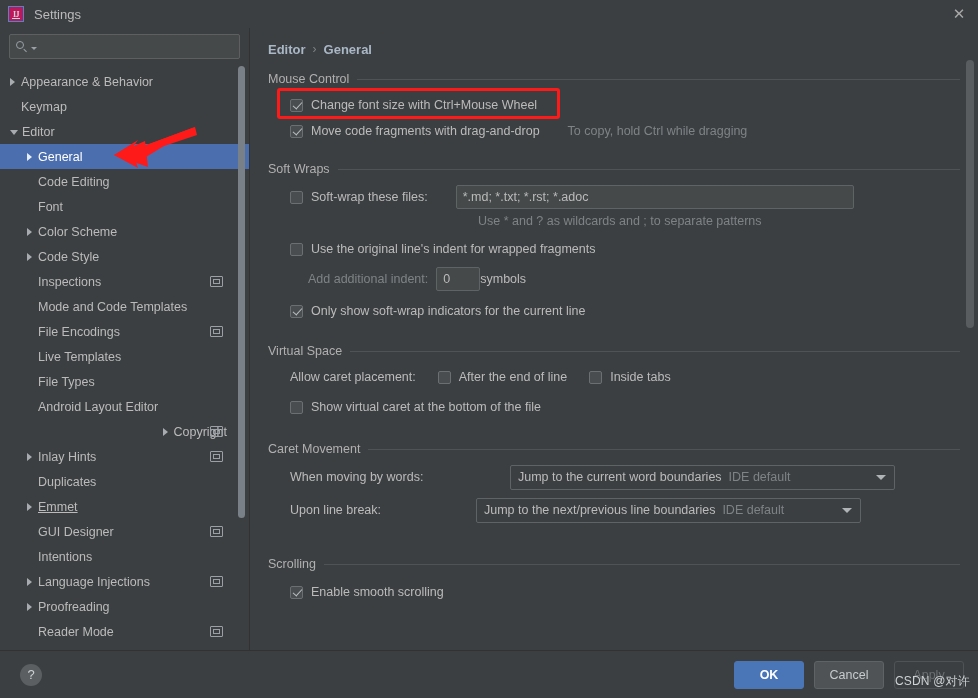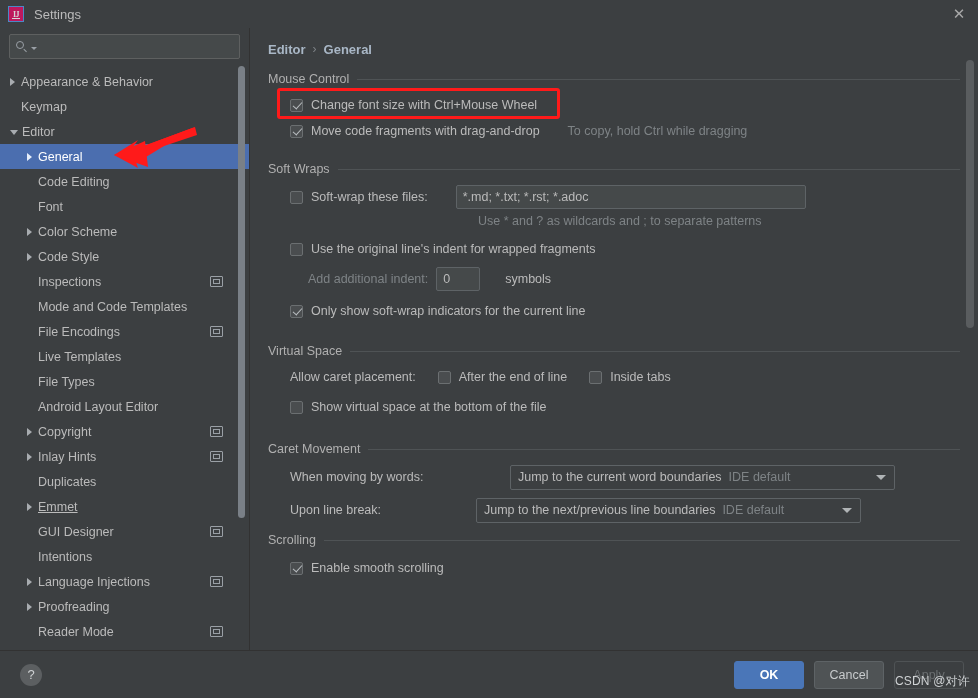--- a/index.html
+++ b/index.html
@@ -284,21 +284,21 @@
     background: #45494a;
     border: 1px solid #5e6366;
     border-radius: 2px;
     height: 24px;
     color: #bbbbbb;
     font-size: 12.5px;
     font-family: "Liberation Sans", sans-serif;
     padding: 0 6px;
     outline: none;
   }
-  .files-input { width: 350px; }
+  .files-input { width: 398px; }
   .indent-input { width: 44px; text-align: left; }
 
   .label-muted { color: #7e8386; font-size: 12.5px; }
   .label-plain { color: #bbbbbb; font-size: 12.5px; }
 
   .combo {
     height: 25px;
     width: 385px;
     background: #3c3f41;
     border: 1px solid #5e6366;
@@ -489,21 +489,21 @@
             <span class="tree-label">Live Templates</span>
           </div>
           <div class="tree-row" style="padding-left: 27px;">
             <span class="tri none"></span>
             <span class="tree-label">File Types</span>
           </div>
           <div class="tree-row" style="padding-left: 27px;">
             <span class="tri none"></span>
             <span class="tree-label">Android Layout Editor</span>
           </div>
-          <div class="tree-row" style="padding-left: 27px;">
+          <div class="tree-row" style=" justify-content: flex-end;">
             <span class="tri "></span>
             <span class="tree-label">Copyright</span>
             <span class="scope-icon"></span>
           </div>
           <div class="tree-row" style="padding-left: 27px;">
             <span class="tri "></span>
             <span class="tree-label">Inlay Hints</span>
             <span class="scope-icon"></span>
           </div>
           <div class="tree-row" style="padding-left: 27px;">
@@ -584,21 +584,21 @@
         </div>
 
         <div class="row indent1" style="margin-top:4px;">
           <span class="cb"></span>
           <span class="cb-label">Use the original line's indent for wrapped fragments</span>
         </div>
 
         <div class="row indent2" style="margin-top:4px;">
           <span class="label-muted">Add additional indent:</span>
           <input class="text-input indent-input" style="margin-left: 8px;" type="text" value="0">
-          <span class="label-plain" style="margin-left:25px;">symbols</span>
+          <span class="label-plain" style="margin-left:0;">symbols</span>
         </div>
 
         <div class="row indent1" style="margin-top:6px;">
           <span class="cb checked"></span>
           <span class="cb-label">Only show soft-wrap indicators for the current line</span>
         </div>
       </div>
 
       <div class="section" style="margin-top:20px;">
         <div class="section-head">
@@ -609,21 +609,21 @@
         <div class="row indent1" style="margin-top:6px;">
           <span class="label-plain">Allow caret placement:</span>
           <span class="cb" style="margin-left:22px;"></span>
           <span class="cb-label">After the end of line</span>
           <span class="cb" style="margin-left:22px;"></span>
           <span class="cb-label">Inside tabs</span>
         </div>
 
         <div class="row indent1" style="margin-top:4px;">
           <span class="cb"></span>
-          <span class="cb-label">Show virtual space at the bottom of the file</span>
+          <span class="cb-label">Show virtual caret at the bottom of the file</span>
         </div>
       </div>
 
       <div class="section" style="margin-top:22px;">
         <div class="section-head">
           <span>Caret Movement</span>
           <span class="section-line"></span>
         </div>
 
         <div class="row indent1" style="margin-top:8px;gap:34px;">
@@ -638,21 +638,21 @@
         <div class="row indent1" style="margin-top:7px;">
           <span class="label-plain" style="width:186px;">Upon line break:</span>
           <div class="combo">
             <span class="combo-value">Jump to the next/previous line boundaries</span>
             <span class="combo-sub">IDE default</span>
             <span class="combo-arrow"></span>
           </div>
         </div>
       </div>
 
-      <div class="section" style="margin-top:10px;">
+      <div class="section" style="margin-top:34px;">
         <div class="section-head">
           <span>Scrolling</span>
           <span class="section-line"></span>
         </div>
         <div class="row indent1" style="margin-top:8px;">
           <span class="cb checked"></span>
           <span class="cb-label">Enable smooth scrolling</span>
         </div>
       </div>
 

